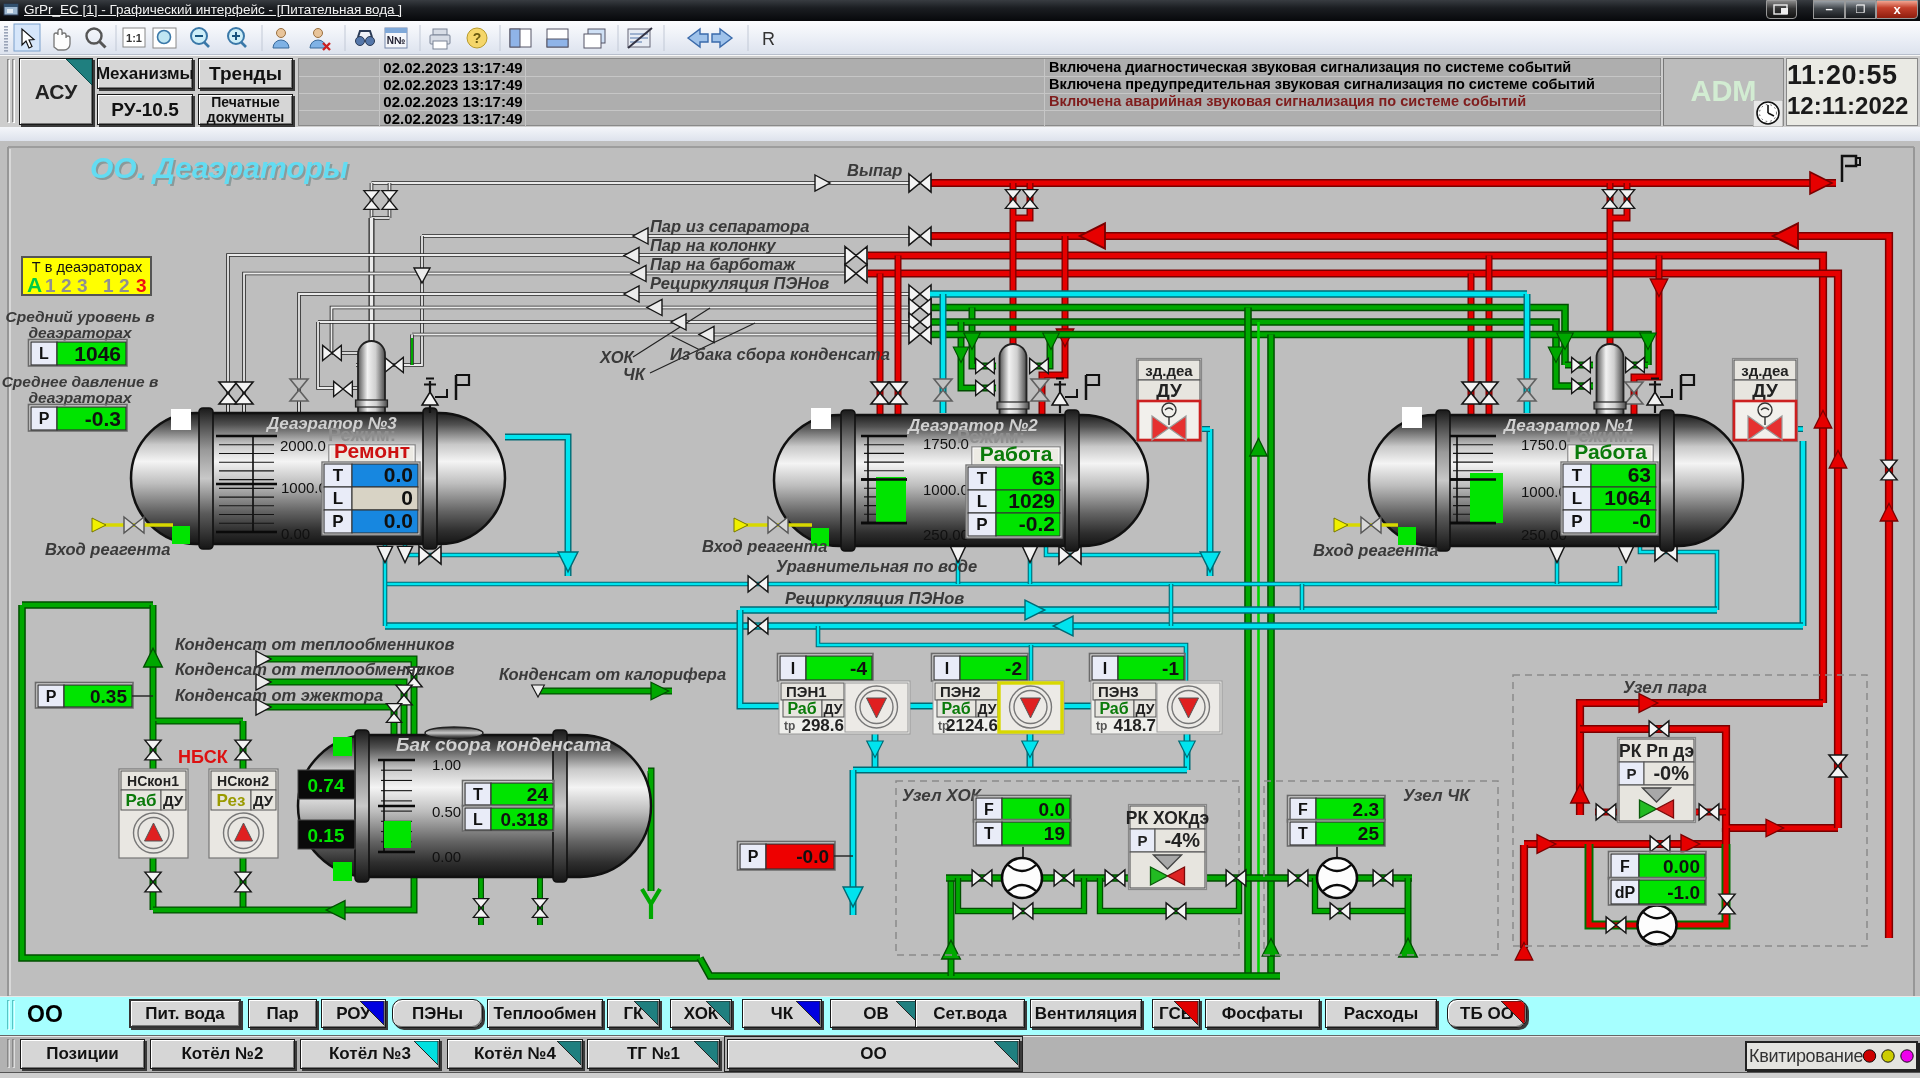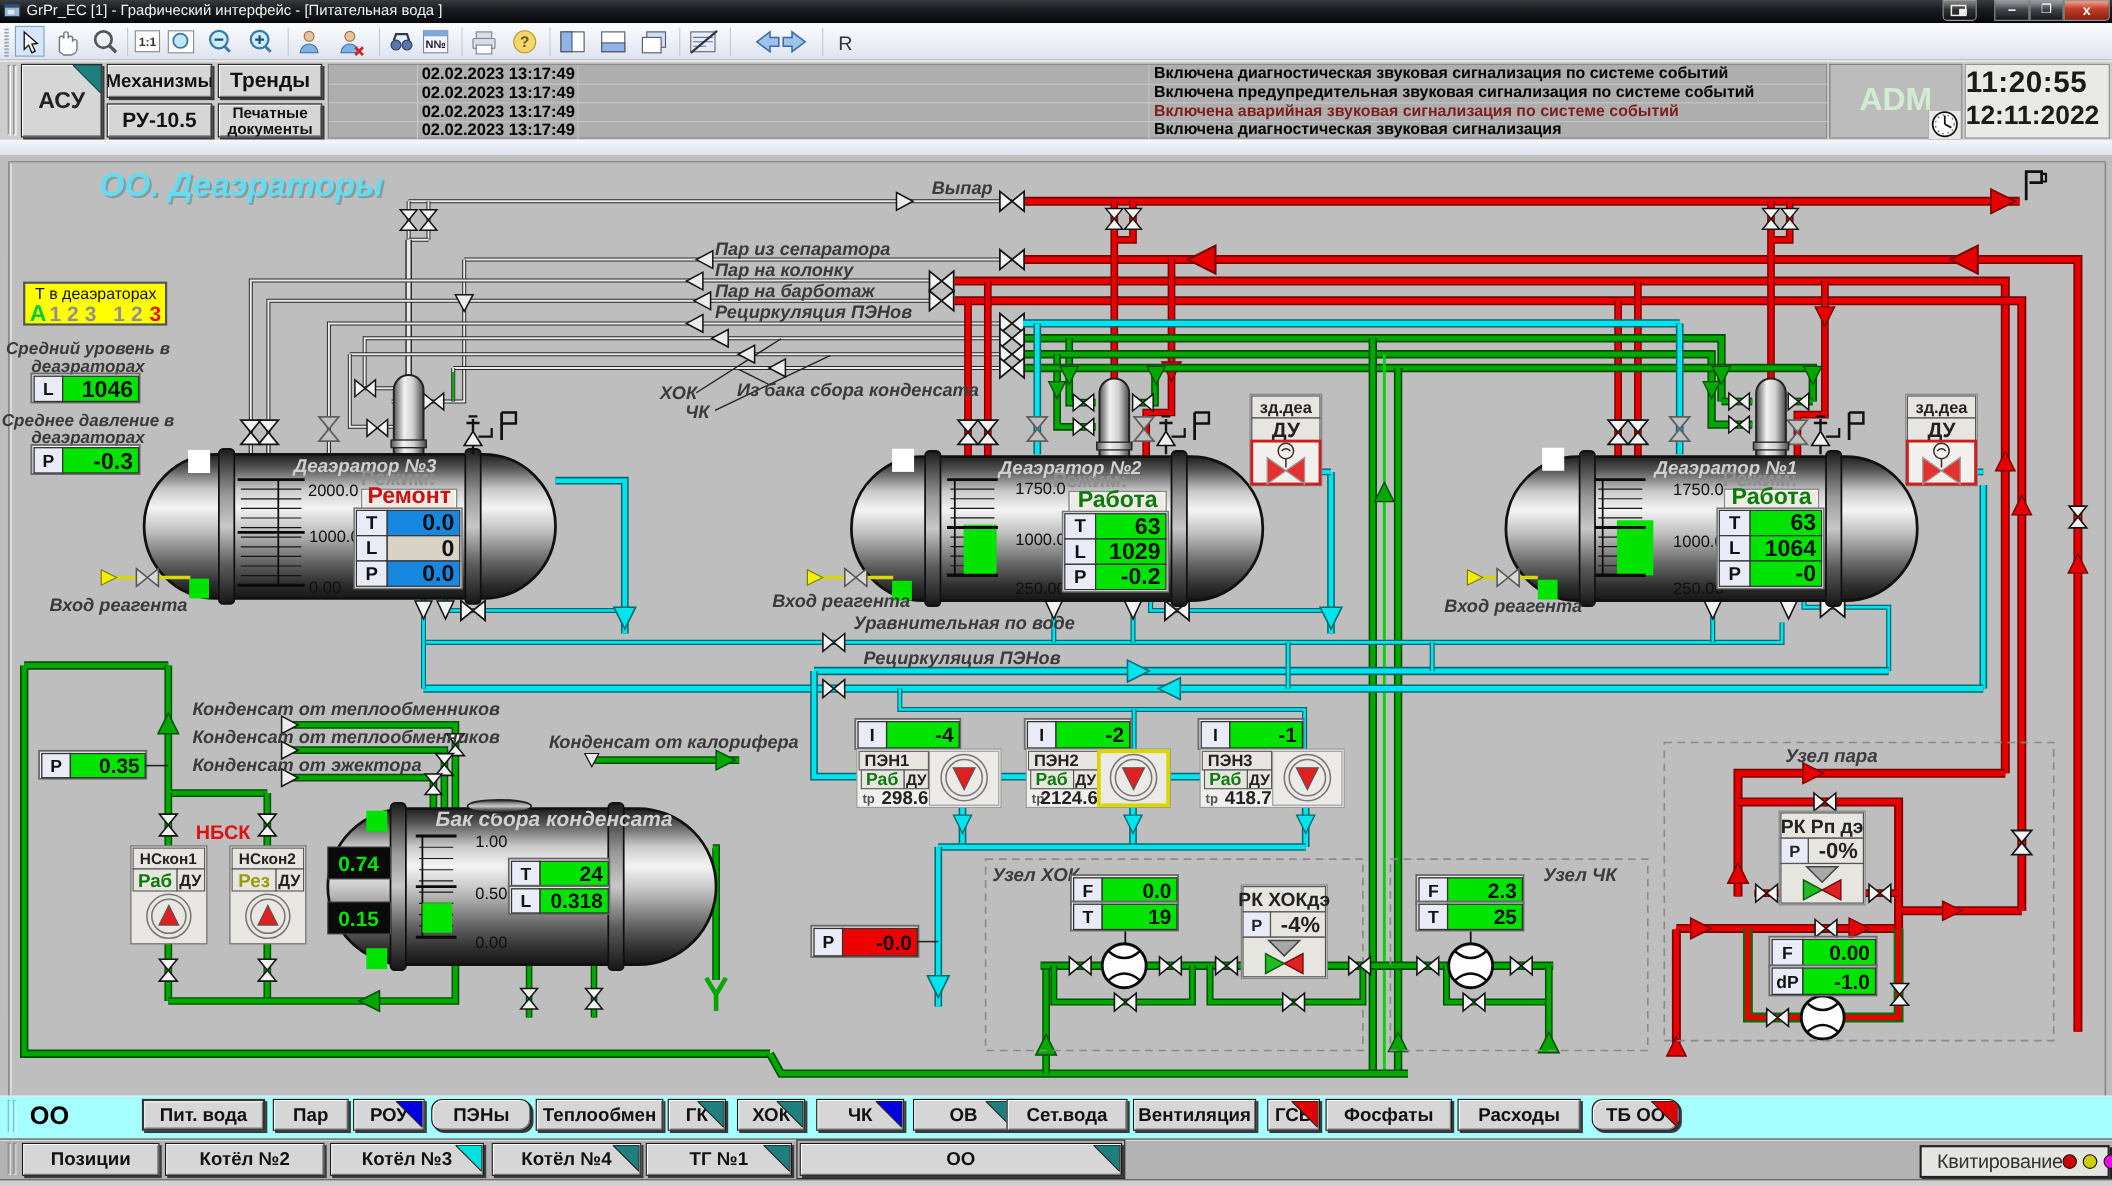--- a/index.html
+++ b/index.html
@@ -10,21 +10,21 @@
 .tri{position:absolute;top:1px;right:1px}
 </style></head><body>
 <div id="page">
 
 <div class="abs" style="left:0;top:0;width:1920px;height:21px;background:linear-gradient(#383c41 0%,#1b1e22 38%,#07080b 100%);">
  <svg class="abs" style="left:3px;top:2px" width="17" height="17">
         <rect x="1" y="2" width="14" height="11" fill="#9db8d2" stroke="#2a3a55"></rect>
         <rect x="1" y="2" width="14" height="3" fill="#31506e"></rect>
         <rect x="4" y="7" width="6" height="4" fill="#dfe9f2"></rect>
       </svg>
- <span class="abs" style="left:24px;top:2px;color:#f2f2f2;font-size:13.5px;">GrPr_EC [1] - Графический интерфейс - [Питательная вода ]</span>
+ <span class="abs" style="left:24px;top:2px;color:#f2f2f2;font-size:13.5px;text-decoration:underline;">GrPr_EC [1] - Графический интерфейс - [Питательная вода ]</span>
  <div class="abs" style="left:1766px;top:0;width:31px;height:19px;background:linear-gradient(#888,#333 45%,#111);border:1px solid #999;border-radius:0 0 4px 4px">
    <svg width="29" height="17">
           <rect x="7" y="4" width="13" height="9" fill="none" stroke="#eee" stroke-width="1.4"></rect>
           <rect x="14" y="7" width="7" height="6" fill="#eee"></rect>
         </svg></div>
  <div class="abs" style="left:1813px;top:0;width:32px;height:19px;background:linear-gradient(#9aa0a6,#41464b 45%,#17191c);border:1px solid #999;border-radius:0 0 0 0;color:#fff;text-align:center;font-weight:bold;font-size:13px;line-height:15px">–</div>
  <div class="abs" style="left:1845px;top:0;width:31px;height:19px;background:linear-gradient(#9aa0a6,#41464b 45%,#17191c);border:1px solid #999;color:#fff;text-align:center;font-size:11px;line-height:17px">❐</div>
  <div class="abs" style="left:1876px;top:0;width:42px;height:19px;background:linear-gradient(#f2a490,#c3402b 40%,#8f1d0e);border:1px solid #999;border-radius:0 0 4px 0;color:#fff;text-align:center;font-weight:bold;font-size:13px;line-height:17px">x</div>
 </div>
 <div class="abs" style="left:0;top:21px;width:1920px;height:34px;background:linear-gradient(#fbfcfe,#e9edf5 60%,#dde3ee);border-bottom:1px solid #b8bfcc">
@@ -134,21 +134,20 @@
         <div class="abs" style="left:80px;top:0;width:1px;height:68px;background:#c6c6c6"></div>
         <div class="abs" style="left:226px;top:0;width:1px;height:68px;background:#c6c6c6"></div>
         <div class="abs" style="left:745px;top:0;width:1px;height:68px;background:#c6c6c6"></div>
         <div class="abs" style="left:82px;top:0px;width:144px;height:17px;font-weight:bold;font-size:15px;line-height:17px;text-align:center;color:#000">02.02.2023 13:17:49</div>
         <div class="abs" style="left:82px;top:17px;width:144px;height:17px;font-weight:bold;font-size:15px;line-height:17px;text-align:center;color:#000">02.02.2023 13:17:49</div>
         <div class="abs" style="left:82px;top:34px;width:144px;height:17px;font-weight:bold;font-size:15px;line-height:17px;text-align:center;color:#000">02.02.2023 13:17:49</div>
         <div class="abs" style="left:82px;top:51px;width:144px;height:17px;font-weight:bold;font-size:15px;line-height:17px;text-align:center;color:#000">02.02.2023 13:17:49</div>
         <div class="abs" style="left:750px;top:0px;width:612px;height:17px;font-weight:bold;font-size:14.5px;line-height:17px;color:#000">Включена диагностическая звуковая сигнализация по системе событий</div>
         <div class="abs" style="left:750px;top:17px;width:612px;height:17px;font-weight:bold;font-size:14.5px;line-height:17px;color:#000">Включена предупредительная звуковая сигнализация по системе событий</div>
         <div class="abs" style="left:750px;top:34px;width:612px;height:17px;font-weight:bold;font-size:14.5px;line-height:17px;color:#7f1d1d">Включена аварийная звуковая сигнализация по системе событий</div>
-        <div class="abs" style="left:750px;top:51px;width:612px;height:17px;font-weight:bold;font-size:14.5px;line-height:17px;color:#000">Включена диагностическая звуковая сигнализация</div>
       </div>
       <div class="abs" style="left:1663px;top:2px;width:121px;height:68px;background:#bcbcbc;border:1px solid #888;border-top-color:#777;border-left-color:#777">
         <div style="text-align:center;font-weight:bold;font-size:29px;color:#d2ecd2;line-height:64px">ADM</div>
         <svg class="abs" style="left:89px;top:41px" width="30" height="27">
           <rect width="30" height="27" fill="#e8e8e8" stroke="#999"></rect>
           <circle cx="15" cy="13" r="11" fill="#fff" stroke="#111" stroke-width="1.6"></circle>
           <path d="M15,13 L15,5 M15,13 L21,16" stroke="#111" stroke-width="1.6"></path>
           <circle cx="15" cy="13" r="8.5" fill="none" stroke="#555" stroke-dasharray="1.5 3.2"></circle>
         </svg>
       </div>
@@ -1260,21 +1259,21 @@
       <div class="btn3" style="left:447px;top:3px;width:136px;height:30px;font-size:17px;">Котёл №4<svg class="tri" width="24" height="24">
           <path d="M24,0 H0 L24,24 Z" fill="#1f7f7f" stroke="#222" stroke-width="1"></path>
         </svg></div>
       <div class="btn3" style="left:587px;top:3px;width:133px;height:30px;font-size:17px;">ТГ №1<svg class="tri" width="24" height="24">
           <path d="M24,0 H0 L24,24 Z" fill="#1f7f7f" stroke="#222" stroke-width="1"></path>
         </svg></div>
       <div class="btn3" style="left:727px;top:3px;width:293px;height:30px;font-size:17px;outline:1.5px solid #222;outline-offset:2px;">ОО<svg class="tri" width="24" height="24">
           <path d="M24,0 H0 L24,24 Z" fill="#1f7f7f" stroke="#222" stroke-width="1"></path>
         </svg></div>
       <div class="abs" style="left:1745px;top:5px;width:173px;height:30px;background:#e4e4e0;border:2px solid #222;box-shadow:2px 2px 0 #222;display:flex;align-items:center">
-        <span style="font-size:18px;color:#333;margin-left:14px;letter-spacing:-0.3px">Квитирование</span>
+        <span style="font-size:18px;color:#333;margin-left:2px;letter-spacing:-0.3px">Квитирование</span>
         <svg width="52" height="22" style="flex:none">
           <circle cx="6.5" cy="11" r="6.2" fill="#cc0000" stroke="#111"></circle>
           <circle cx="25" cy="11" r="6.2" fill="#cccc00" stroke="#111"></circle>
           <circle cx="44" cy="11" r="6.2" fill="#ee00ee" stroke="#111"></circle>
         </svg>
       </div>
     </div>
     <div class="abs" style="left:0;top:1072px;width:1920px;height:6px;background:#cfcfcf;border-top:1px solid #555"></div>
   </div>
 </body></html>

